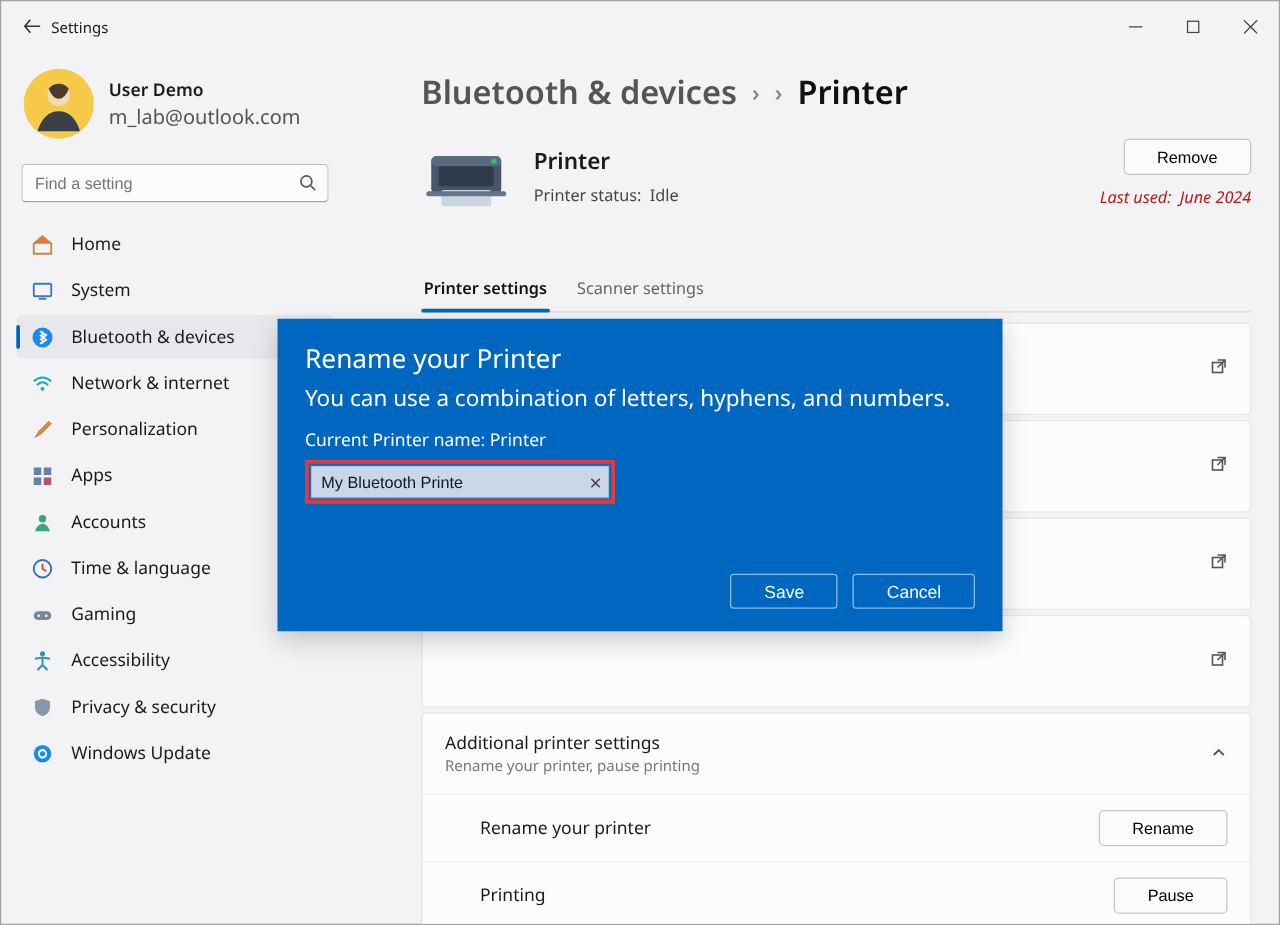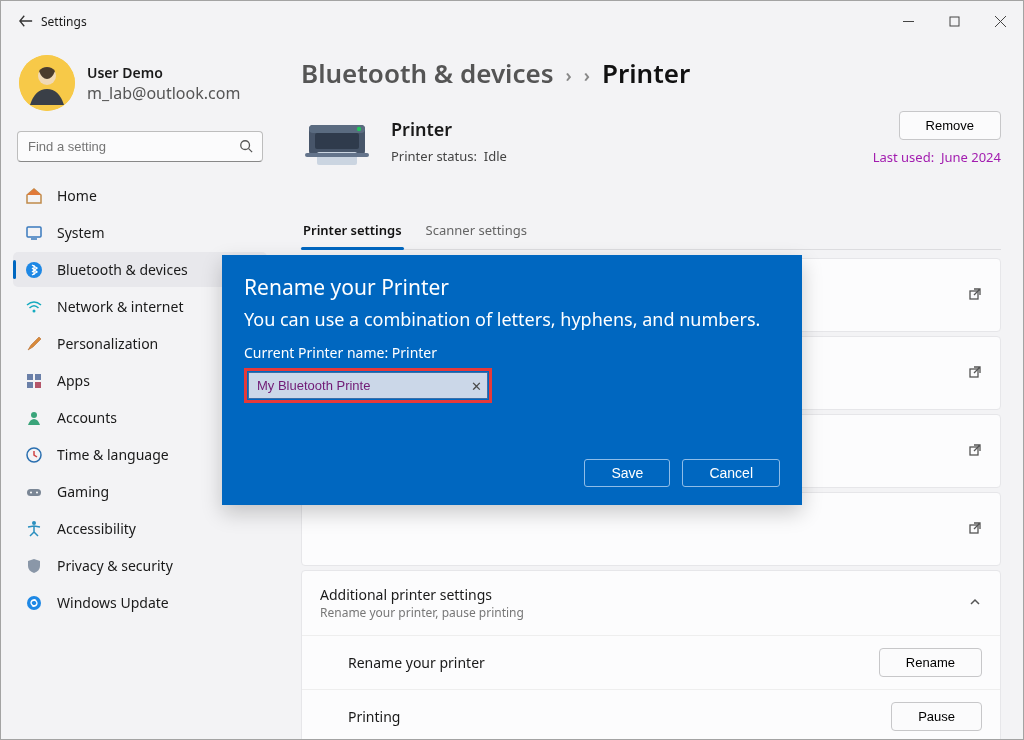--- a/index.html
+++ b/index.html
@@ -3,21 +3,21 @@
 <meta charset="utf-8">
 <style>
 html,body{margin:0;padding:0;font-family:"Segoe UI",system-ui,sans-serif;background:#f5f5f7;height:740px;width:1024px;overflow:hidden;color:#1a1a1a;}
 .window{width:1024px;height:740px;position:relative;border:1px solid #a3a3a3;background:#f3f3f5;box-sizing:border-box;display:flex;flex-direction:column;}
 .titlebar{height:40px;display:flex;align-items:center;width:100%;}
 .titlebar-left{display:flex;align-items:center;gap:8px;padding-left:18px;}
 .titlebar-title{font-size:12px;}
 .back-btn{width:14px;height:14px;display:flex;align-items:center;justify-content:center;}
 .win-controls{margin-left:auto;display:flex;}
 .win-control{width:46px;height:40px;display:flex;align-items:center;justify-content:center;color:#555;}
-.body{flex:1;display:flex;height:calc(100% - 40px);}
+.body{flex:1;display:flex;height:calc(100% - 40px);gap:36px;}
 .sidebar{width:278px;flex:0 0 278px;padding:10px 12px;box-sizing:border-box;}
 .profile{display:flex;align-items:center;gap:12px;padding:4px 6px 18px 6px;}
 .avatar{width:56px;height:56px;border-radius:50%;background:#f7c948;display:flex;align-items:center;justify-content:center;position:relative;overflow:hidden;}
 .avatar svg{width:56px;height:56px;}
 .profile-name{font-size:14px;font-weight:600;}
 .profile-email{font-size:16px;color:#555;}
 .searchwrap{margin:2px 4px 16px 4px;position:relative;}
 .searchbox{width:100%;box-sizing:border-box;padding:7px 30px 7px 10px;border:1px solid #bdbdbd;border-radius:4px;background:#fbfbfc;font-size:13px;outline:none;border-bottom:1px solid #888;}
 .search-icon{position:absolute;right:10px;top:50%;transform:translateY(-50%);}
 .nav{display:flex;flex-direction:column;gap:2px;}
@@ -30,21 +30,21 @@
 .breadcrumb .sep{color:#888;font-size:18px;position:relative;top:2px;}
 .breadcrumb .current{color:#111;}
 .bc-link{cursor:pointer;}
 .printer-header{display:flex;align-items:flex-start;gap:18px;}
 .printer-icon{width:72px;height:60px;}
 .printer-info{display:flex;flex-direction:column;gap:6px;padding-top:6px;}
 .printer-name{font-size:18px;font-weight:600;}
 .printer-status{font-size:13px;color:#444;}
 .header-right{margin-left:auto;display:flex;flex-direction:column;align-items:flex-end;gap:8px;}
 .btn-outline{padding:6px 26px;border:1px solid #c7c7c9;border-radius:4px;background:#fbfbfc;font-size:13px;cursor:pointer;}
-.last-used{color:#a21caf;font-size:13px;}
+.last-used{color:#b91c1c;font-size:13px;font-style:italic;}
 .tabs{display:flex;gap:20px;border-bottom:1px solid #dcdcdf;margin-top:42px;}
 .tab{padding:8px 2px 10px 2px;font-size:13px;color:#656565;cursor:pointer;position:relative;}
 .tab.active{color:#111;font-weight:600;}
 .tab.active::after{content:"";position:absolute;bottom:-1px;left:0;right:0;height:3px;background:#0067c0;border-radius:2px;}
 .cards{display:flex;flex-direction:column;gap:4px;margin-top:8px;}
 .card{background:#fcfcfd;border:1px solid #e6e6e9;border-radius:4px;padding:14px 18px;display:flex;align-items:center;justify-content:space-between;font-size:14px;}
 .card.tall{min-height:44px;}
 .card-click{cursor:pointer;}
 .card .ext-icon{color:#555;}
 .subcard-wrap{background:#fcfcfd;border:1px solid #e6e6e9;border-radius:4px;}
@@ -52,21 +52,21 @@
 .subcard-title{font-size:14px;}
 .subcard-sub{font-size:12px;color:#777;}
 .subrow{padding:12px 18px 12px 46px;display:flex;align-items:center;justify-content:space-between;border-top:1px solid #eee;}
 .subrow-label{font-size:14px;}
 .dialog{position:absolute;left:221px;top:254px;width:580px;background:#0067c0;color:#fff;z-index:50;box-shadow:0 8px 20px rgba(0,0,0,0.2);padding:18px 22px 18px 22px;box-sizing:border-box;}
 .dialog-title{font-size:21px;font-weight:400;margin-bottom:6px;}
 .dialog-desc{font-size:18px;margin-bottom:12px;}
 .dialog-current{font-size:14px;margin-bottom:6px;}
 .input-highlight{border:3px solid #e63939;padding:1px;display:inline-block;width:248px;box-sizing:border-box;}
 .dialog-input-wrap{position:relative;background:#cbd7e8;display:flex;align-items:center;}
-.dialog-input-wrap input{border:1px solid #3b6ea8;background:#cbd7e8;padding:5px 26px 5px 8px;font-size:13px;color:#701a75;outline:none;width:100%;box-sizing:border-box;}
+.dialog-input-wrap input{border:1px solid #3b6ea8;background:#cbd7e8;padding:5px 26px 5px 8px;font-size:13px;color:#0f172a;outline:none;width:100%;box-sizing:border-box;}
 .clear-x{position:absolute;right:6px;top:50%;transform:translateY(-50%);color:#4a4a4a;cursor:pointer;font-size:13px;}
 .dialog-buttons{display:flex;gap:12px;justify-content:flex-end;margin-top:56px;}
 .dbtn{border:1px solid #8fbde8;color:#fff;background:#0067c0;padding:5px 26px;font-size:14px;border-radius:3px;cursor:pointer;}
 .ext-svg{width:14px;height:14px;}
 </style>
 </head>
 <body>
 
 <div class="window">
   <div class="titlebar">

